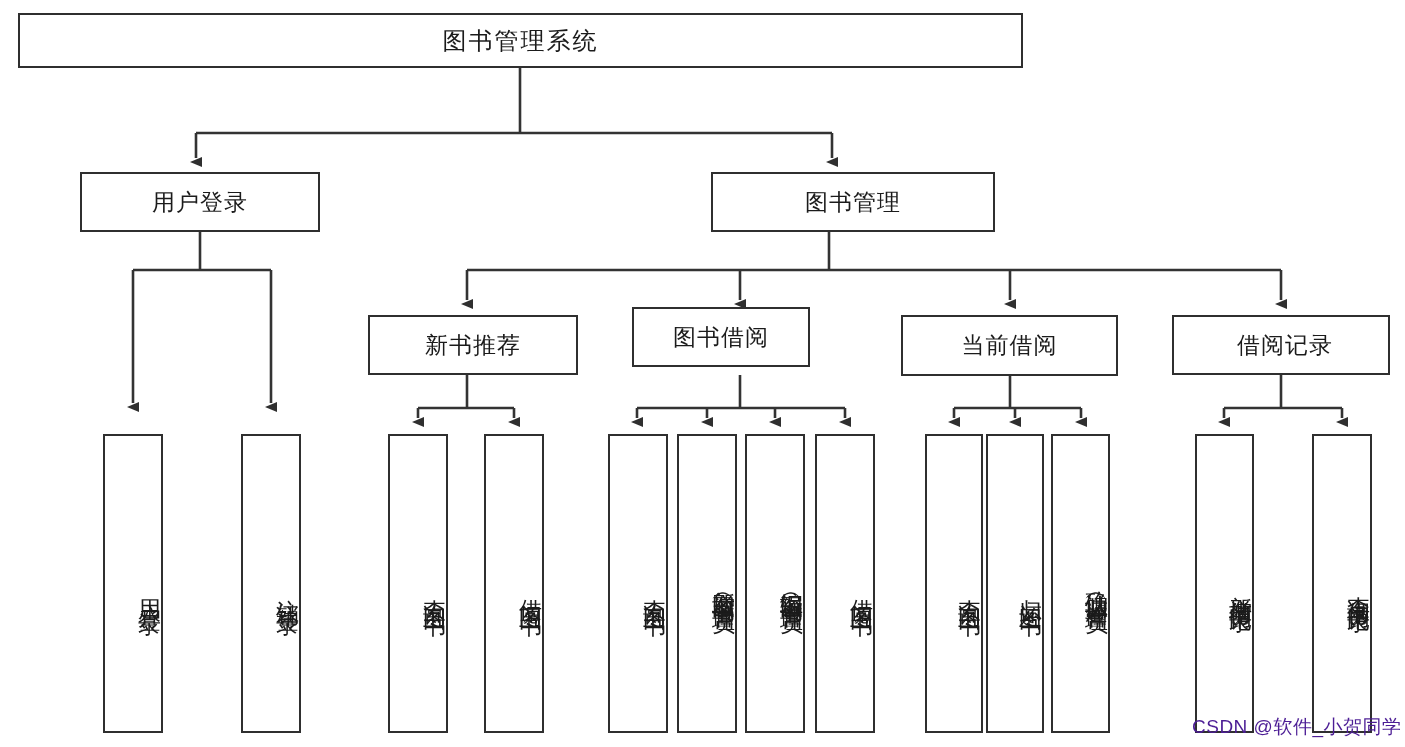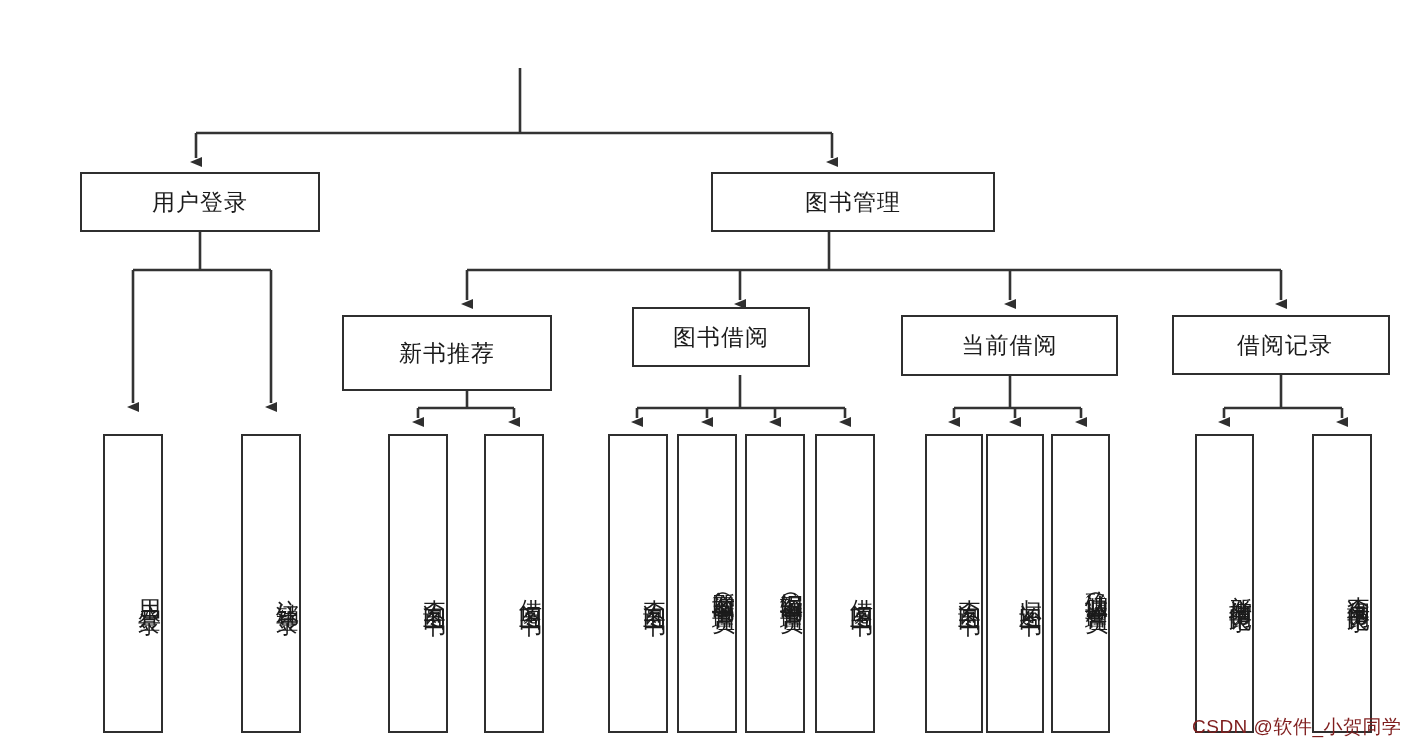--- a/index.html
+++ b/index.html
@@ -53,21 +53,21 @@
     padding-top: 14px;
     line-height: 1.0;
   }
   .node.leaf.tall {
     padding-top: 6px;
     letter-spacing: 3px;
   }
   .watermark {
     position: absolute;
     font-size: 19px;
-    color: #7f1d1d;
+    color: #4c1d95;
     letter-spacing: 0.5px;
     white-space: nowrap;
   }
 </style>
 </head>
 <body>
 
 <div id="canvas">
 
   <svg id="wires" viewBox="0 0 1405 747">
@@ -113,25 +113,26 @@
       <path d="M1015,408 L1015,418" marker-end="url(#arrow)"></path>
       <path d="M1081,408 L1081,418" marker-end="url(#arrow)"></path>
 
       <path d="M1281,375 L1281,408"></path>
       <path d="M1224,408 L1342,408"></path>
       <path d="M1224,408 L1224,418" marker-end="url(#arrow)"></path>
       <path d="M1342,408 L1342,418" marker-end="url(#arrow)"></path>
     </g>
   </svg>
 
+  <div class="node title" style="left:18px; top:13px; width:1005px; height:55px;">图书管理系统</div>
 
   <div class="node horiz" style="left:80px; top:172px; width:240px; height:60px;">用户登录</div>
   <div class="node horiz" style="left:711px; top:172px; width:284px; height:60px;">图书管理</div>
 
-  <div class="node horiz" style="left:342px; top:315px; width:210px; height:76px;">新书推荐</div>
+  <div class="node horiz" style="left:368px; top:315px; width:210px; height:60px;">新书推荐</div>
   <div class="node horiz" style="left:632px; top:307px; width:178px; height:60px;">图书借阅</div>
   <div class="node horiz" style="left:901px; top:315px; width:217px; height:61px;">当前借阅</div>
   <div class="node horiz" style="left:1172px; top:315px; width:218px; height:60px;padding-left:8px;">借阅记录</div>
 
   <div class="node leaf" style="left:103px; top:434px; width:60px; height:299px;">用户登录</div>
   <div class="node leaf" style="left:241px; top:434px; width:60px; height:299px;">注销登录</div>
 
   <div class="node leaf" style="left:388px; top:434px; width:60px; height:299px;">查询图书</div>
   <div class="node leaf" style="left:484px; top:434px; width:60px; height:299px;">借阅图书</div>
 

